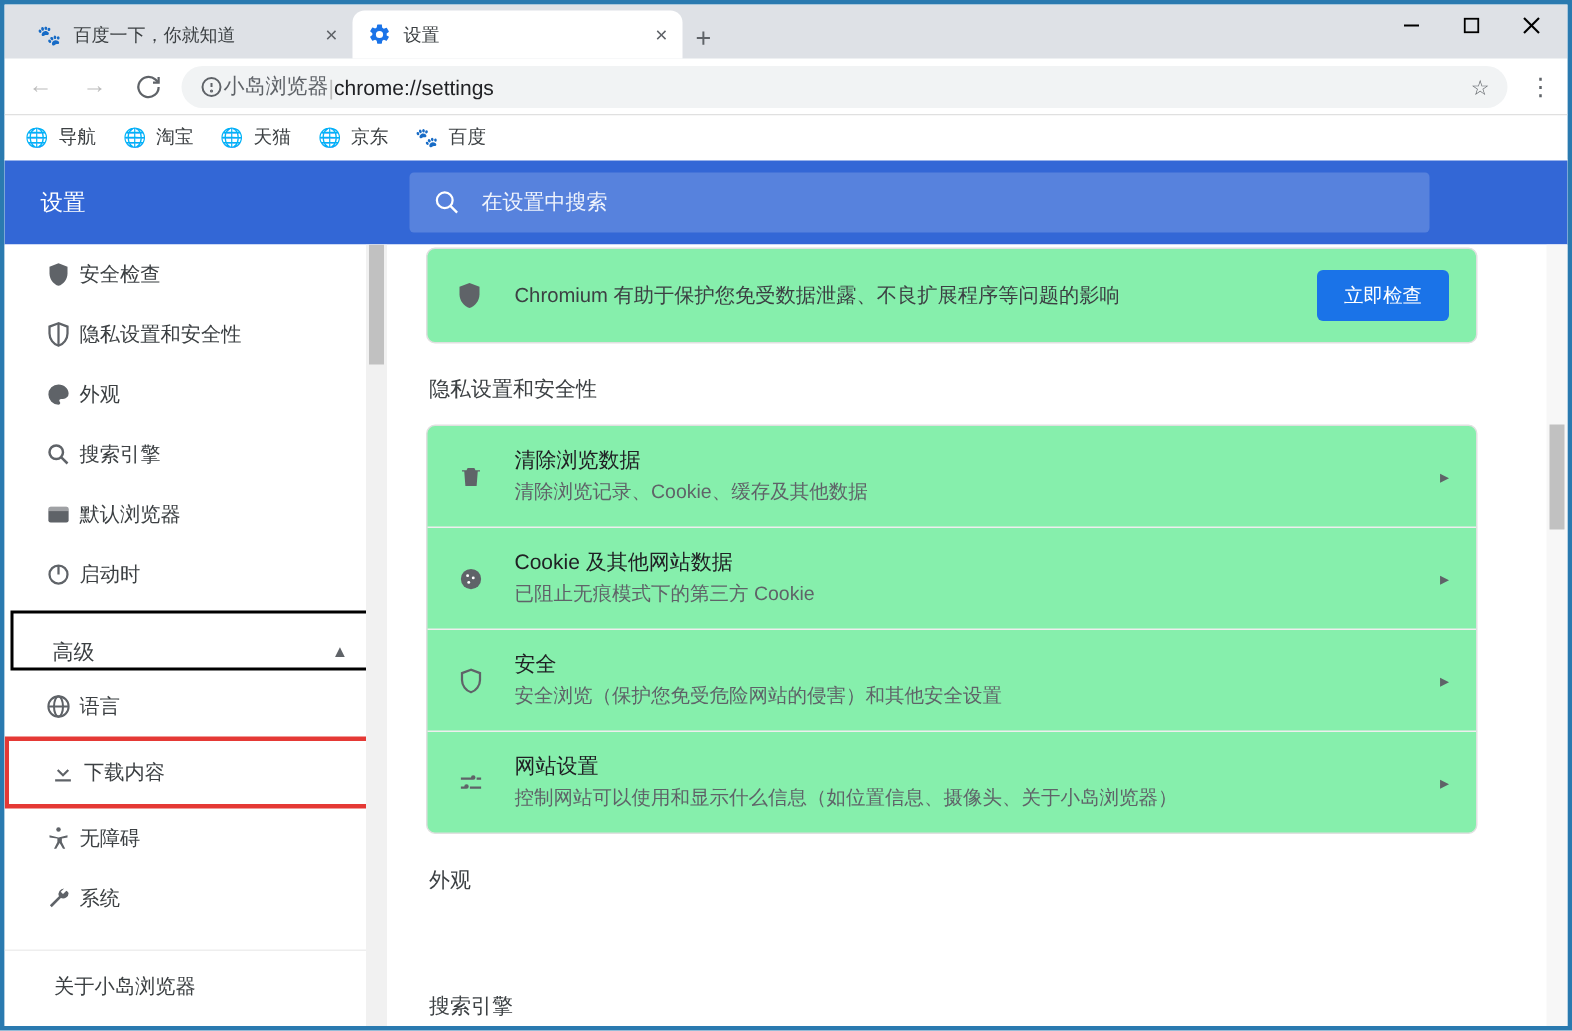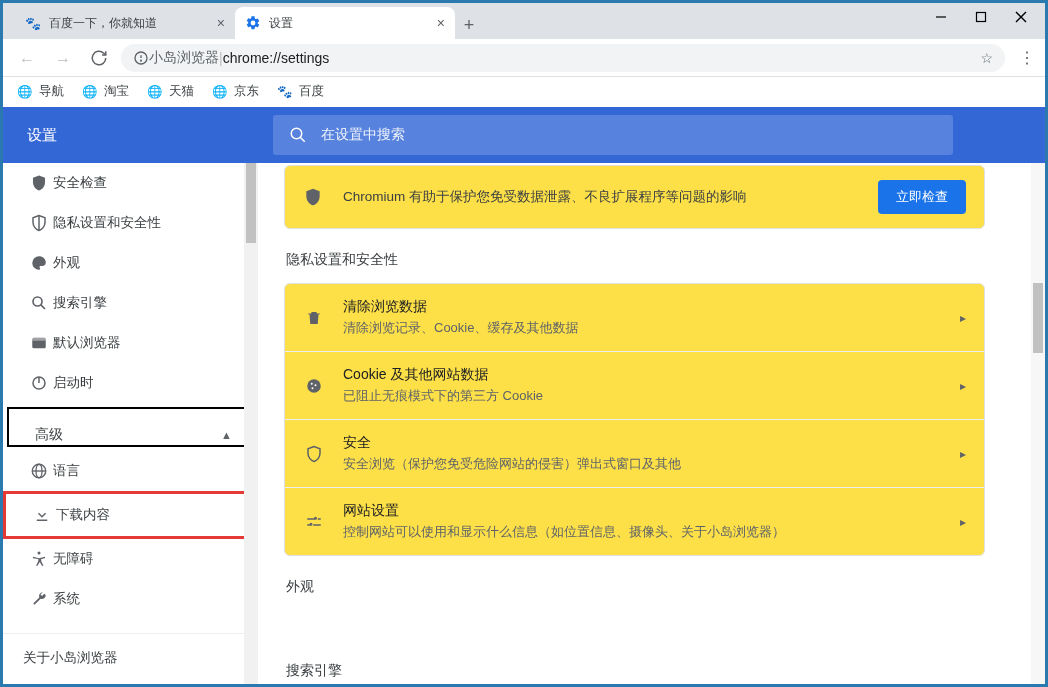--- a/index.html
+++ b/index.html
@@ -33,30 +33,30 @@
 .settings-search { max-width: 680px; height: 40px; background: rgba(255,255,255,0.18); border-radius: 3px; display: flex; align-items: center; gap: 14px; padding: 0 16px; color: rgba(255,255,255,0.9); font-size: 14px; }
 
 .main { display: flex; height: calc(687px - 6px - 36px - 38px - 30px - 56px); }
 .sidebar { width: 255px; position: relative; overflow: hidden; background: #fff; }
 .sidebar-inner { height: 100%; overflow: hidden; }
 .sbitem { display: flex; align-items: center; gap: 4px; height: 40px; padding-left: 26px; font-size: 13.5px; color: #3c4043; }
 .sbitem .sbicon { width: 20px; color: #5f6368; display: flex; align-items: center; justify-content: center; font-size: 16px; }
 .sbsection { display: flex; align-items: center; justify-content: space-between; height: 40px; padding: 16px 18px 0 26px; font-size: 14px; color: #3c4043; border: 2px solid #000; margin: 4px 6px 4px 4px; }
 .sbsection .chev { font-size: 11px; color: #5f6368; }
 .sidebar .highlight { border: 3px solid #e53935; margin: 0 6px 0 0; }
-.sidebar .about { height: 48px; display: flex; align-items: center; padding-left: 20px; font-size: 13.5px; color: #3c4043; border-top: 1px solid #eee; margin-top: 14px; }
+.sidebar .about { height: 48px; display: flex; align-items: center; padding-left: 33px; font-size: 13.5px; color: #3c4043; border-top: 1px solid #eee; margin-top: 14px; }
 .sb-scrollbar { position: absolute; right: 0; top: 0; width: 14px; height: 100%; background: #f1f1f1; }
 .sb-scrollbar .thumb { position: absolute; left: 2px; width: 10px; background: #c1c1c1; border-radius: 0; }
 
 .content { flex: 1; position: relative; background: #fff; overflow: hidden; }
 .content-inner { padding: 0 60px 20px 26px; }
 .content-scrollbar { position: absolute; right: 0; top: 0; width: 14px; height: 100%; background: #f7f7f7; }
 .content-scrollbar .thumb { position: absolute; left: 2px; width: 10px; background: #c1c1c1; top: 120px; height: 70px; }
 
-.card { background: #fde047; border: 1px solid #e0e0e0; border-radius: 6px; margin-bottom: 20px; }
+.card { background: #86efac; border: 1px solid #e0e0e0; border-radius: 6px; margin-bottom: 20px; }
 .safety-row { display: flex; align-items: center; padding: 14px 18px; gap: 18px; }
 .safety-row .shield { color: #1a73e8; font-size: 18px; width: 22px; }
 .safety-row .txt { flex: 1; font-size: 13.5px; color: #3c4043; }
 .btn-primary { background: #1a73e8; color: #fff; border: none; border-radius: 4px; padding: 8px 18px; font-size: 13px; cursor: pointer; }
 
 .section-title { font-size: 14px; color: #3c4043; margin: 22px 0 14px 2px; }
 
 .row { display: flex; align-items: center; padding: 14px 18px; gap: 18px; border-top: 1px solid #eee; }
 .row:first-child { border-top: none; }
 .row .ricon { width: 22px; color: #5f6368; font-size: 17px; display: flex; justify-content: center; }
@@ -324,21 +324,21 @@
           <span class="rchev">▸</span>
         </div>
         <div class="row">
           <span class="ricon">
               <svg width="18" height="18" viewBox="0 0 24 24" fill="none" stroke="#5f6368" stroke-width="2">
                 <path d="M12 2 4 5v6c0 5 3.4 9.7 8 11 4.6-1.3 8-6 8-11V5l-8-3z"></path>
               </svg>
             </span>
           <div class="rtext">
             <div class="rtitle">安全</div>
-            <div class="rsub">安全浏览（保护您免受危险网站的侵害）弹出式窗口及其他</div>
+            <div class="rsub">安全浏览（保护您免受危险网站的侵害）和其他安全设置</div>
           </div>
           <span class="rchev">▸</span>
         </div>
         <div class="row">
           <span class="ricon">
               <svg width="18" height="18" viewBox="0 0 24 24" fill="#5f6368">
                 <path d="M3 7h10v2H3zm14 0h4v2h-4zM3 15h4v2H3zm8 0h10v2H11zM14 5a2 2 0 1 1 0 4 2 2 0 0 1 0-4zM8 13a2 2 0 1 1 0 4 2 2 0 0 1 0-4z"></path>
               </svg>
             </span>
           <div class="rtext">

